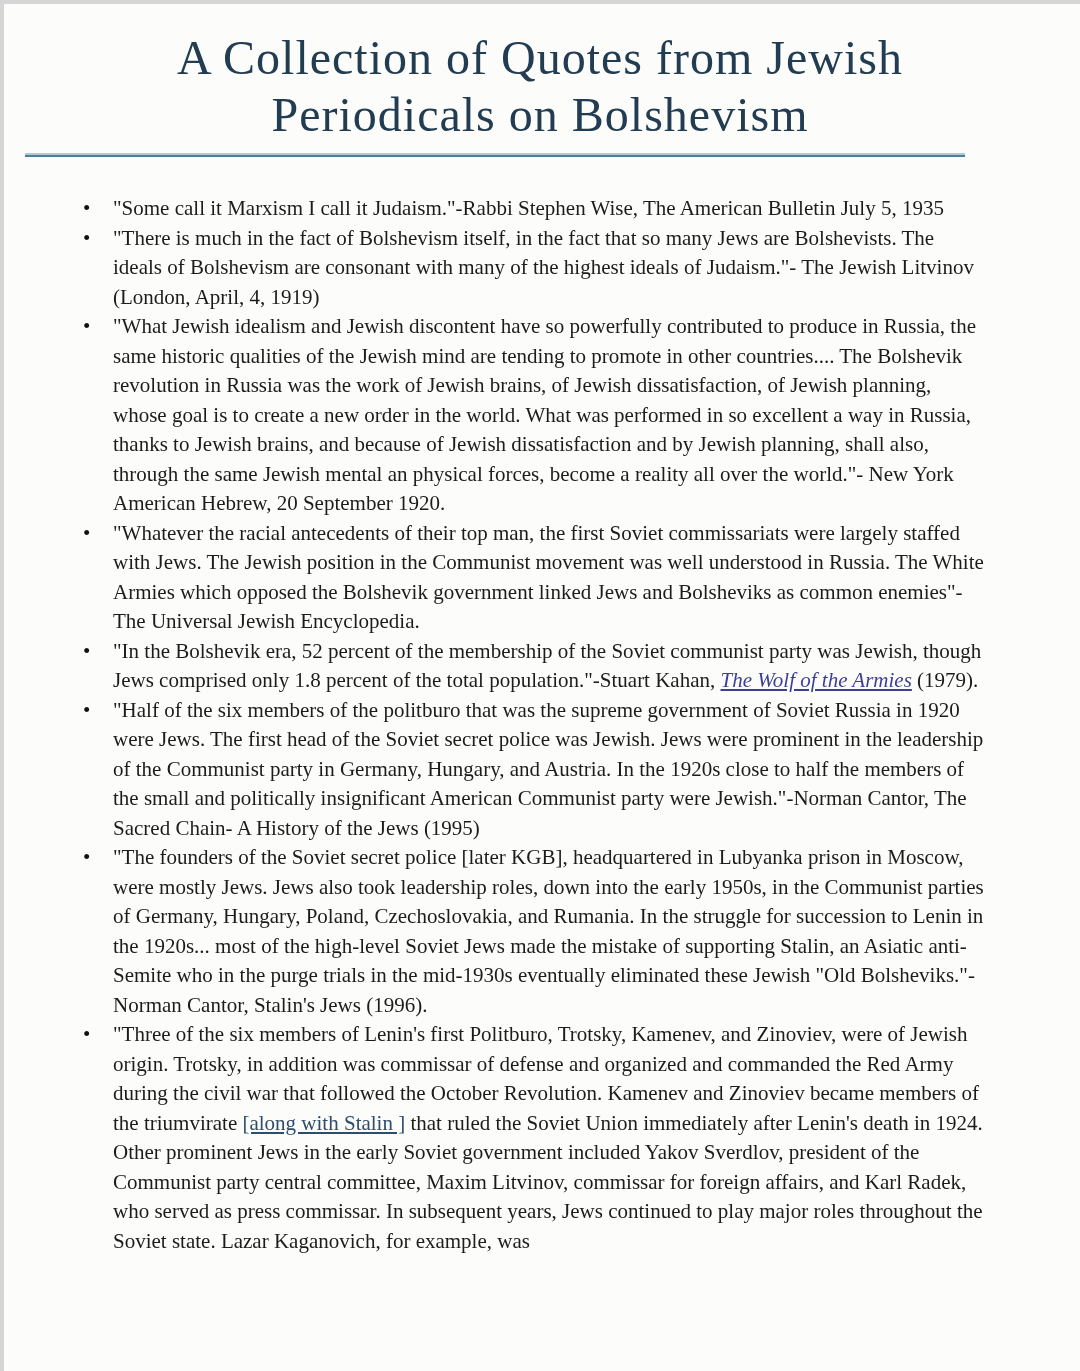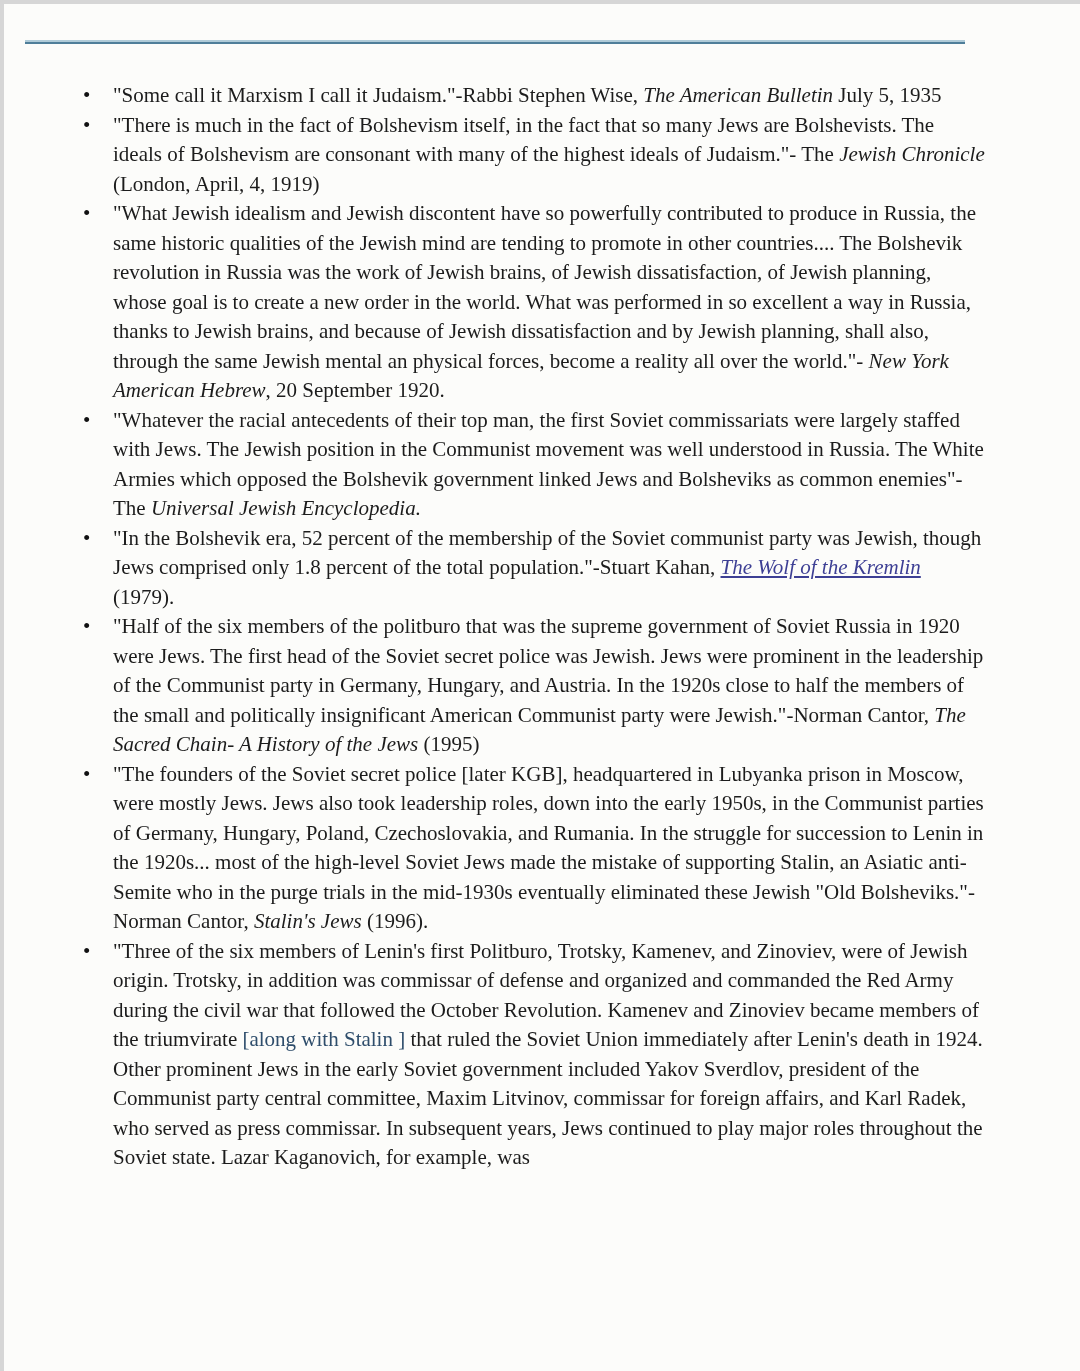--- a/index.html
+++ b/index.html
@@ -56,42 +56,43 @@
     text-align: left;
   }
   ul.quotes li::before {
     content: "\2022";
     position: absolute;
     left: 3px;
     top: 0;
     color: #111;
   }
   .seg-normal { font-style: normal; }
-  .seg-italic { font-style: italic; }
-  .seg-accent { color: var(--accent-inline-color, #2e4d6b); }
+  .seg-italic { }
+  .seg-accent { color: var(--accent-inline-color, #2e4d6b); text-decoration: underline; }
   a.seg-link {
     font-style: italic;
     color: var(--link-color, #3d3f94);
     text-decoration: underline;
     cursor: pointer;
   }
 </style>
 </head>
 <body>
 
 <div class="page">
   <div class="edge-top"></div>
   <div class="edge-left"></div>
 
+  <h1 class="doc-title">A Collection of Quotes from Jewish Periodicals on Bolshevism</h1>
 
   <div class="title-rule"></div>
 
   <ul class="quotes">
       <li><span class="seg-normal">"Some call it Marxism I call it Judaism."-Rabbi Stephen Wise, </span><span class="seg-italic">The American Bulletin</span><span class="seg-normal"> July 5, 1935</span></li>
-      <li><span class="seg-normal">"There is much in the fact of Bolshevism itself, in the fact that so many Jews are Bolshevists. The ideals of Bolshevism are consonant with many of the highest ideals of Judaism."- The </span><span class="seg-italic">Jewish Chronicle</span><span class="seg-normal"> (London, April, 4, 1919)</span></li>
+      <li><span class="seg-normal">"There is much in the fact of Bolshevism itself, in the fact that so many Jews are Bolshevists. The ideals of Bolshevism are consonant with many of the highest ideals of Judaism."- The </span><span class="seg-italic">Jewish Litvinov</span><span class="seg-normal"> (London, April, 4, 1919)</span></li>
       <li><span class="seg-normal">"What Jewish idealism and Jewish discontent have so powerfully contributed to produce in Russia, the same historic qualities of the Jewish mind are tending to promote in other countries.... The Bolshevik revolution in Russia was the work of Jewish brains, of Jewish dissatisfaction, of Jewish planning, whose goal is to create a new order in the world. What was performed in so excellent a way in Russia, thanks to Jewish brains, and because of Jewish dissatisfaction and by Jewish planning, shall also, through the same Jewish mental an physical forces, become a reality all over the world."- </span><span class="seg-italic">New York American Hebrew</span><span class="seg-normal">, 20 September 1920.</span></li>
       <li><span class="seg-normal">"Whatever the racial antecedents of their top man, the first Soviet commissariats were largely staffed with Jews. The Jewish position in the Communist movement was well understood in Russia. The White Armies which opposed the Bolshevik government linked Jews and Bolsheviks as common enemies"- The </span><span class="seg-italic">Universal Jewish Encyclopedia.</span></li>
-      <li><span class="seg-normal">"In the Bolshevik era, 52 percent of the membership of the Soviet communist party was Jewish, though Jews comprised only 1.8 percent of the total population."-Stuart Kahan, </span><a href="#" class="seg-link">The Wolf of the Kremlin</a><span class="seg-normal"> (1979).</span></li>
+      <li><span class="seg-normal">"In the Bolshevik era, 52 percent of the membership of the Soviet communist party was Jewish, though Jews comprised only 1.8 percent of the total population."-Stuart Kahan, </span><a href="#" class="seg-link">The Wolf of the Armies</a><span class="seg-normal"> (1979).</span></li>
       <li><span class="seg-normal">"Half of the six members of the politburo that was the supreme government of Soviet Russia in 1920 were Jews. The first head of the Soviet secret police was Jewish. Jews were prominent in the leadership of the Communist party in Germany, Hungary, and Austria. In the 1920s close to half the members of the small and politically insignificant American Communist party were Jewish."-Norman Cantor, </span><span class="seg-italic">The Sacred Chain- A History of the Jews</span><span class="seg-normal"> (1995)</span></li>
       <li><span class="seg-normal">"The founders of the Soviet secret police [later KGB], headquartered in Lubyanka prison in Moscow, were mostly Jews. Jews also took leadership roles, down into the early 1950s, in the Communist parties of Germany, Hungary, Poland, Czechoslovakia, and Rumania. In the struggle for succession to Lenin in the 1920s... most of the high-level Soviet Jews made the mistake of supporting Stalin, an Asiatic anti-Semite who in the purge trials in the mid-1930s eventually eliminated these Jewish "Old Bolsheviks."-Norman Cantor, </span><span class="seg-italic">Stalin's Jews</span><span class="seg-normal"> (1996).</span></li>
       <li><span class="seg-normal">"Three of the six members of Lenin's first Politburo, Trotsky, Kamenev, and Zinoviev, were of Jewish origin. Trotsky, in addition was commissar of defense and organized and commanded the Red Army during the civil war that followed the October Revolution. Kamenev and Zinoviev became members of the triumvirate </span><span class="seg-accent">[along with Stalin ]</span><span class="seg-normal"> that ruled the Soviet Union immediately after Lenin's death in 1924. Other prominent Jews in the early Soviet government included Yakov Sverdlov, president of the Communist party central committee, Maxim Litvinov, commissar for foreign affairs, and Karl Radek, who served as press commissar. In subsequent years, Jews continued to play major roles throughout the Soviet state. Lazar Kaganovich, for example, was</span></li>
     </ul>
 </div>
 
 </body></html>

